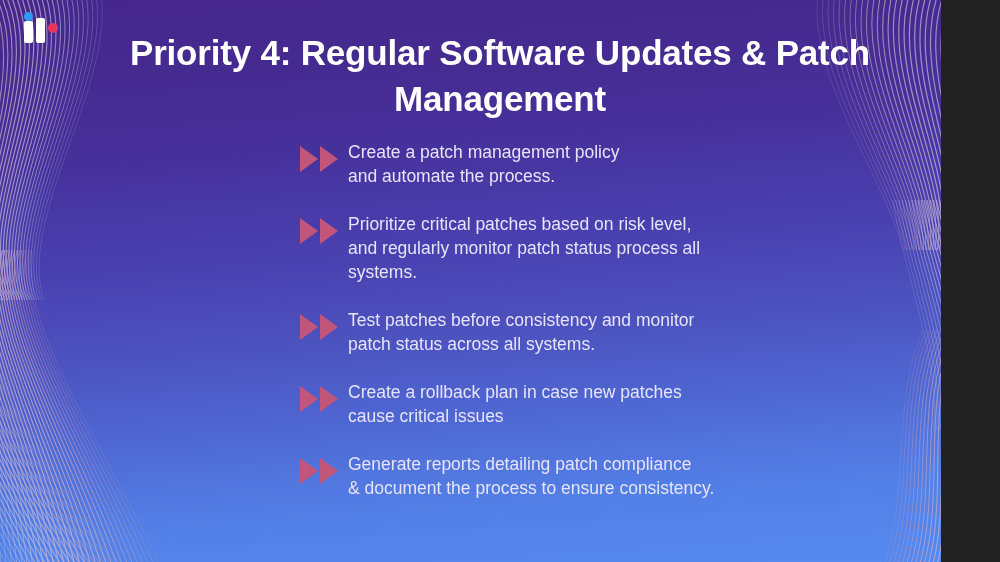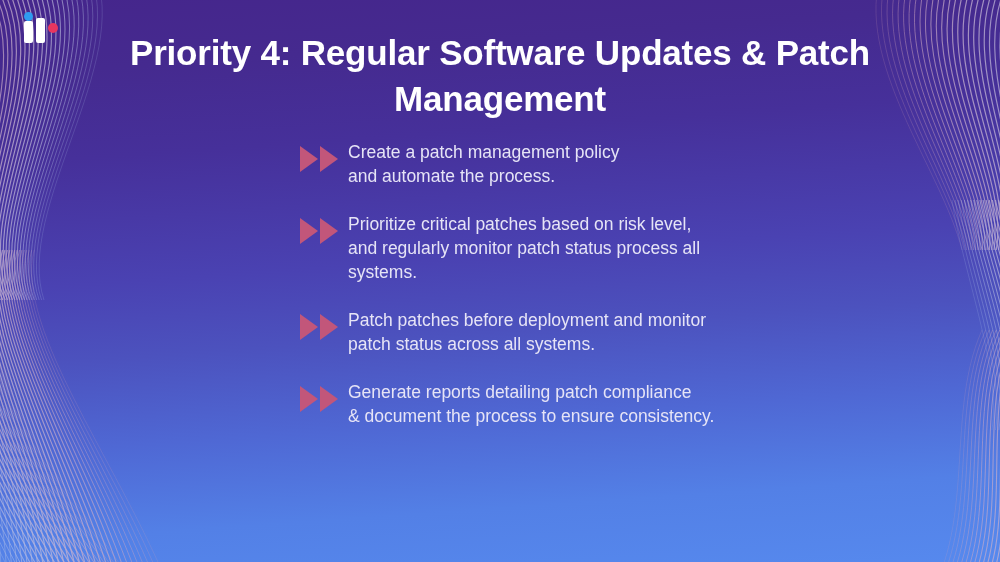--- a/index.html
+++ b/index.html
@@ -2,33 +2,34 @@
 <html><head>
 <meta charset="utf-8">
 <style>
   html, body {
     margin: 0;
     padding: 0;
     background: #222;
   }
   #slide {
     position: relative;
-    width: 1000px;
+    width: 904px;
     height: 562px;
     overflow: hidden;
     font-family: "Liberation Sans", sans-serif;
     background: linear-gradient(176deg,
         #45268c 0%,
         #452a8f 12%,
         #46309a 26%,
         #4a42b2 46%,
         #4c52be 58%,
         #4f68d4 72%,
         #5380e6 86%,
         #5689ee 100%);
+    padding-left: 37px;
   }
 
   
   .wave-art {
     position: absolute;
     top: 0;
     height: 100%;
     pointer-events: none;
   }
   .wave-art.left  { left: -26px;  width: 210px; }
@@ -342,22 +343,32 @@
 and regularly monitor patch status process all
 systems.</div>
       </div>
       <div class="bullet">
         <span class="chev">
           <svg viewBox="0 0 52 34" aria-hidden="true">
             <path d="M4 4 L22 17 L4 30 Z" fill="#c2567a"></path>
             <path d="M24 4 L42 17 L24 30 Z" fill="#c2567a"></path>
           </svg>
         </span>
-        <div class="bullet-text">Patch patches before deployment and monitor
+        <div class="bullet-text">Test patches before consistency and monitor
 patch status across all systems.</div>
+      </div>
+      <div class="bullet">
+        <span class="chev">
+          <svg viewBox="0 0 52 34" aria-hidden="true">
+            <path d="M4 4 L22 17 L4 30 Z" fill="#c2567a"></path>
+            <path d="M24 4 L42 17 L24 30 Z" fill="#c2567a"></path>
+          </svg>
+        </span>
+        <div class="bullet-text">Create a rollback plan in case new patches
+cause critical issues</div>
       </div>
       <div class="bullet">
         <span class="chev">
           <svg viewBox="0 0 52 34" aria-hidden="true">
             <path d="M4 4 L22 17 L4 30 Z" fill="#c2567a"></path>
             <path d="M24 4 L42 17 L24 30 Z" fill="#c2567a"></path>
           </svg>
         </span>
         <div class="bullet-text">Generate reports detailing patch compliance
 &amp; document the process to ensure consistency.</div>

